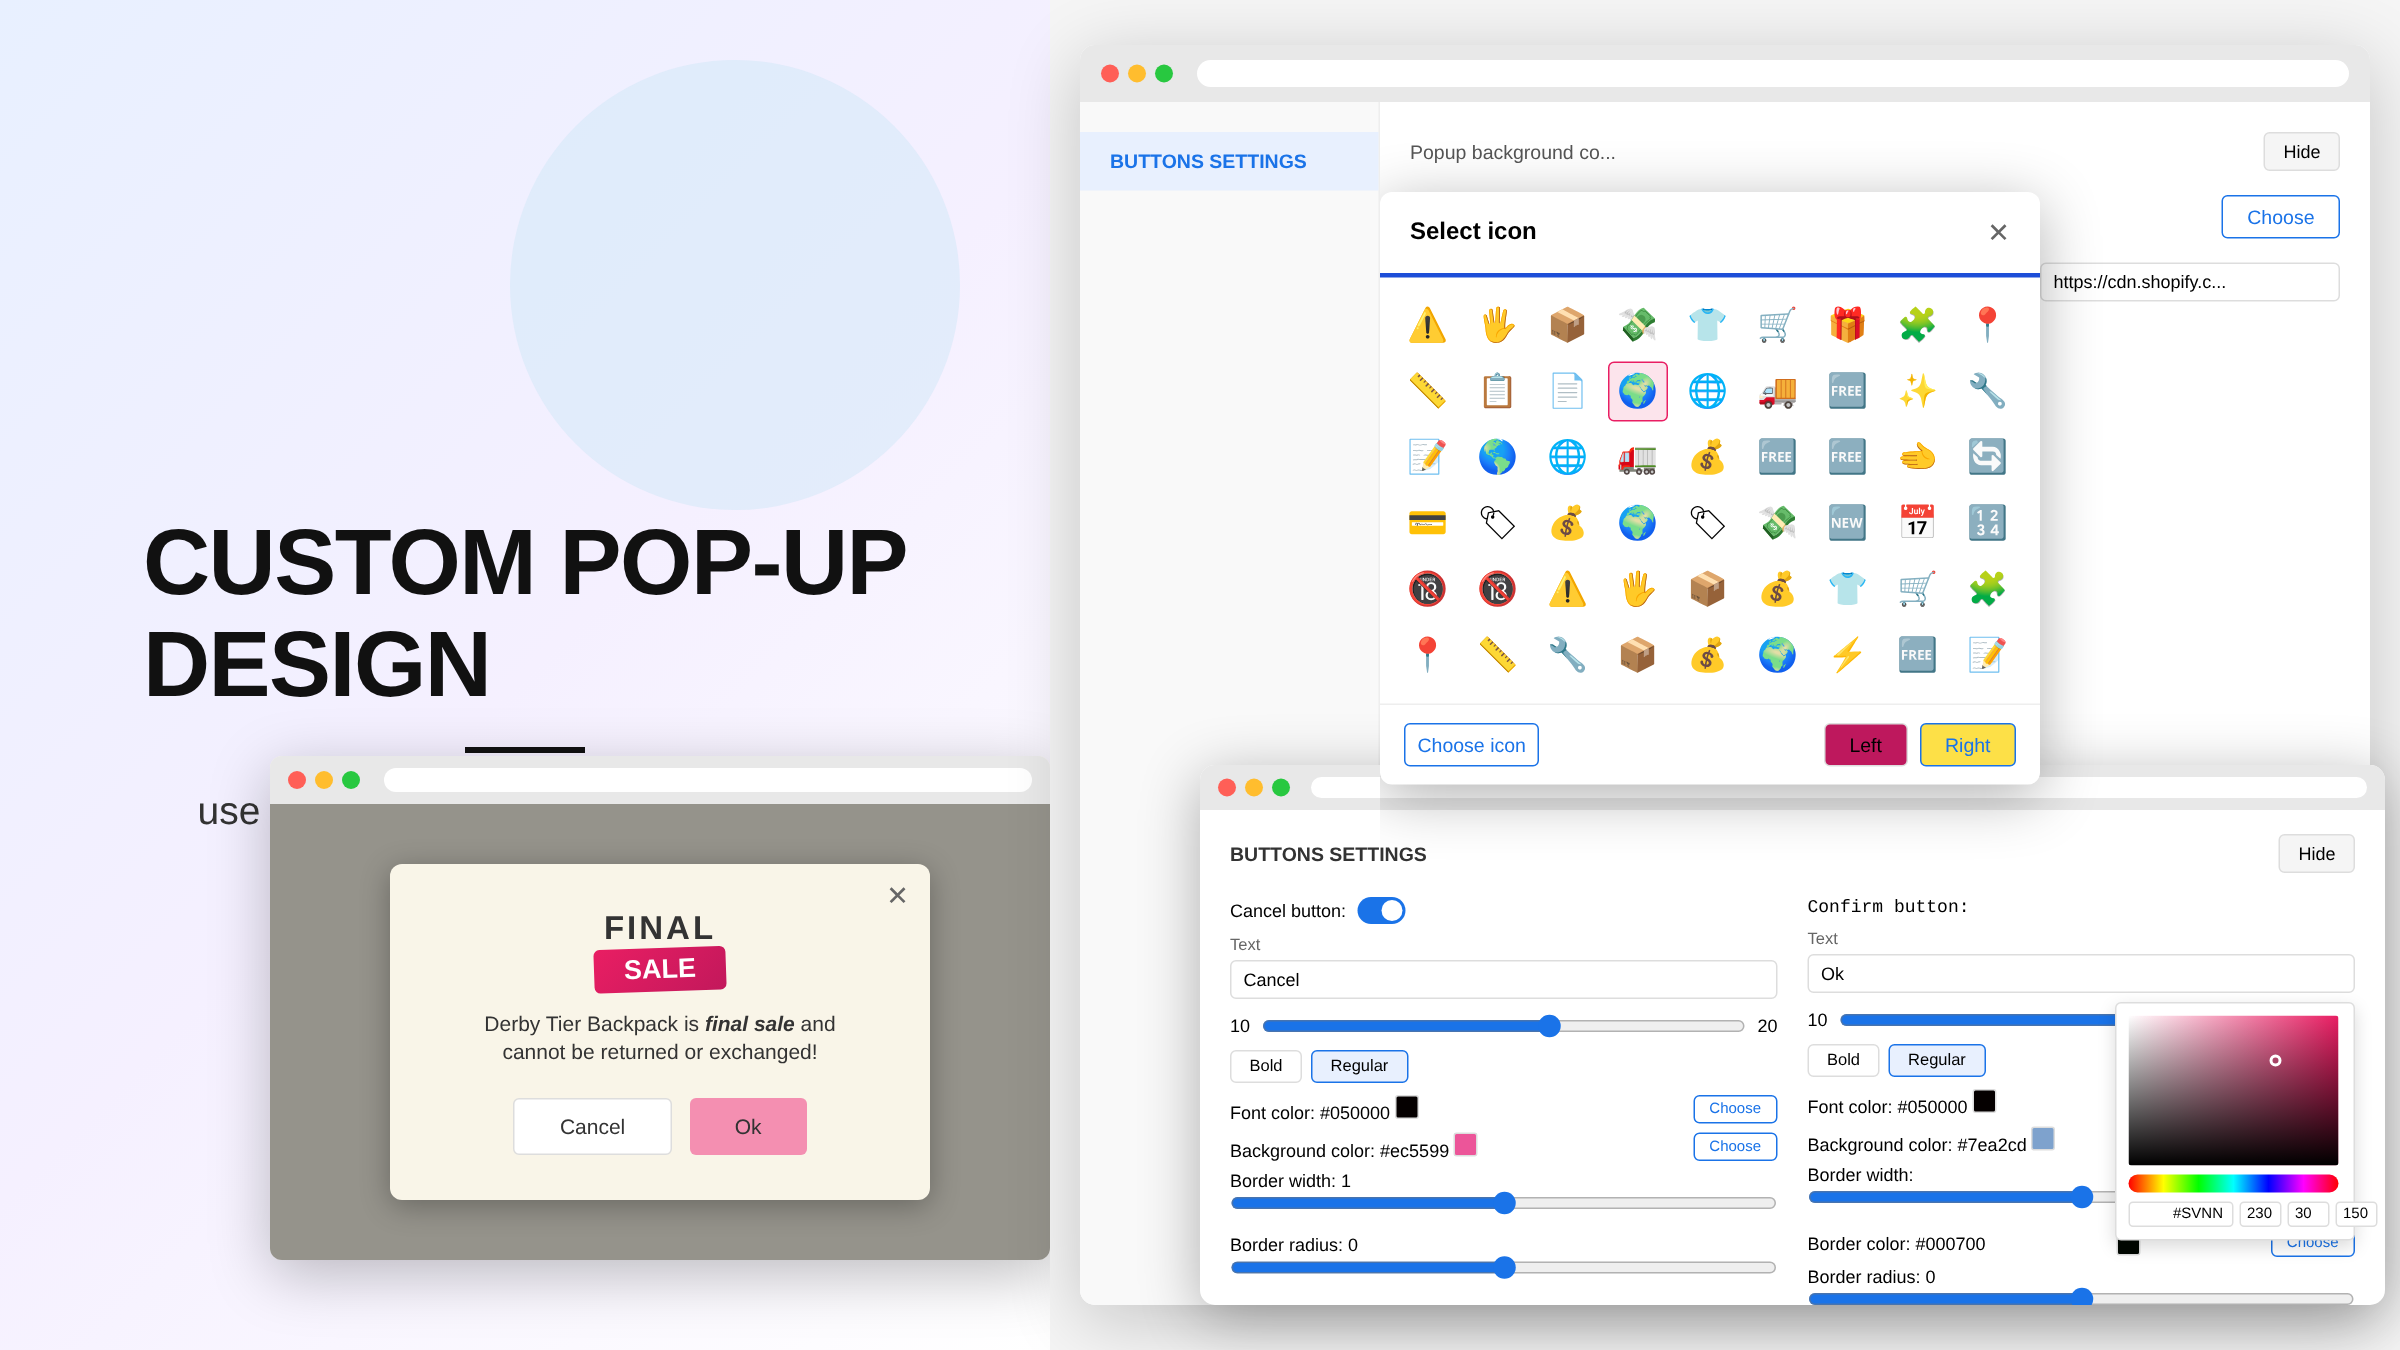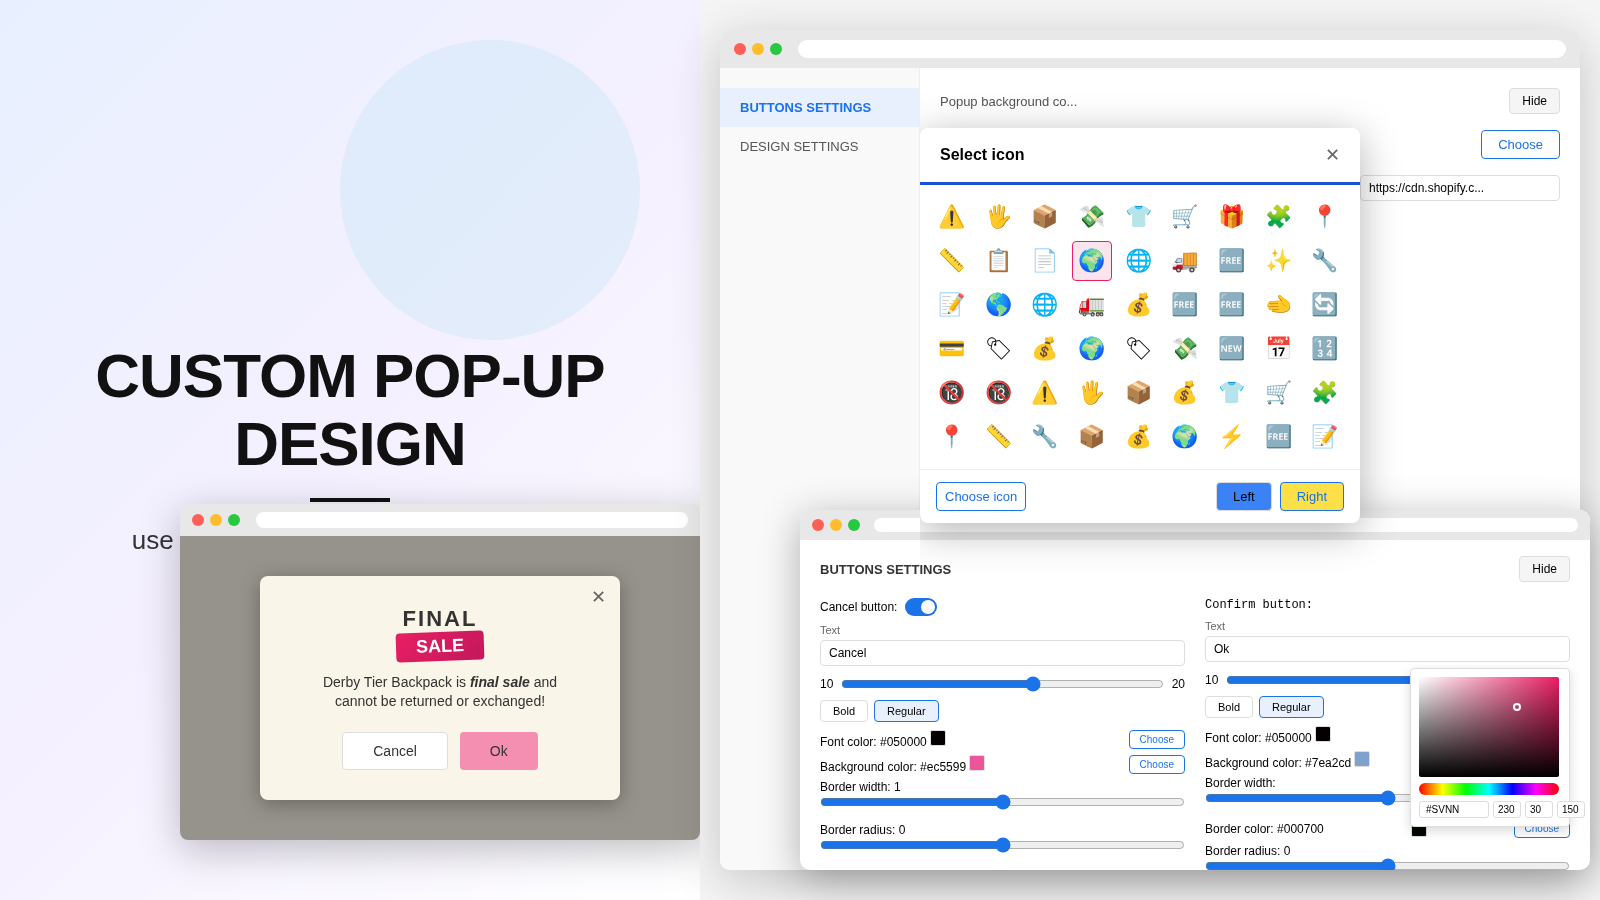--- a/index.html
+++ b/index.html
@@ -34,21 +34,20 @@
       border-radius: 50%;
       top: 40px;
       right: 60px;
       opacity: 0.5;
     }
 
     .main-title {
       font-size: 62px;
       font-weight: 900;
       color: #111;
-      text-align: center;
       line-height: 1.1;
       letter-spacing: -1px;
       position: relative;
       z-index: 1;
     }
 
     .title-divider {
       width: 80px;
       height: 4px;
       background: #111;
@@ -380,21 +379,21 @@
       color: #1a73e8;
       cursor: pointer;
     }
 
     .position-btns {
       display: flex;
       gap: 8px;
     }
 
     .pos-btn {
-      background: #3b82f6;
+      background: #be185d;
       border: 1px solid #ddd;
       border-radius: 4px;
       padding: 6px 16px;
       font-size: 13px;
       cursor: pointer;
     }
 
     .pos-btn.active {
       background: #fde047;
       border-color: #1a73e8;
@@ -596,20 +595,21 @@
       gap: 4px;
       align-items: center;
     }
 
     .hex-input {
       border: 1px solid #ddd;
       border-radius: 3px;
       padding: 2px 6px;
       font-size: 10px;
       width: 70px;
+      text-align: right;
     }
 
     .rgb-input {
       border: 1px solid #ddd;
       border-radius: 3px;
       padding: 2px 4px;
       font-size: 10px;
       width: 28px;
     }
 
@@ -670,23 +670,20 @@
       <div class="traffic-light tl-red"></div>
       <div class="traffic-light tl-yellow"></div>
       <div class="traffic-light tl-green"></div>
       <div class="app-url-bar"></div>
     </div>
     <div class="app-content">
 
       <div class="app-sidebar">
         <div class="sidebar-item active">
           <span>BUTTONS SETTINGS</span>
-        </div>
-        <div class="sidebar-item">
-          <span>DESIGN SETTINGS</span>
         </div>
       </div>
 
       <div class="app-main">
 
         <div class="settings-row">
           <span class="settings-label">Popup background co...</span>
           <button class="hide-btn">Hide</button>
         </div>
         <div class="settings-row">

